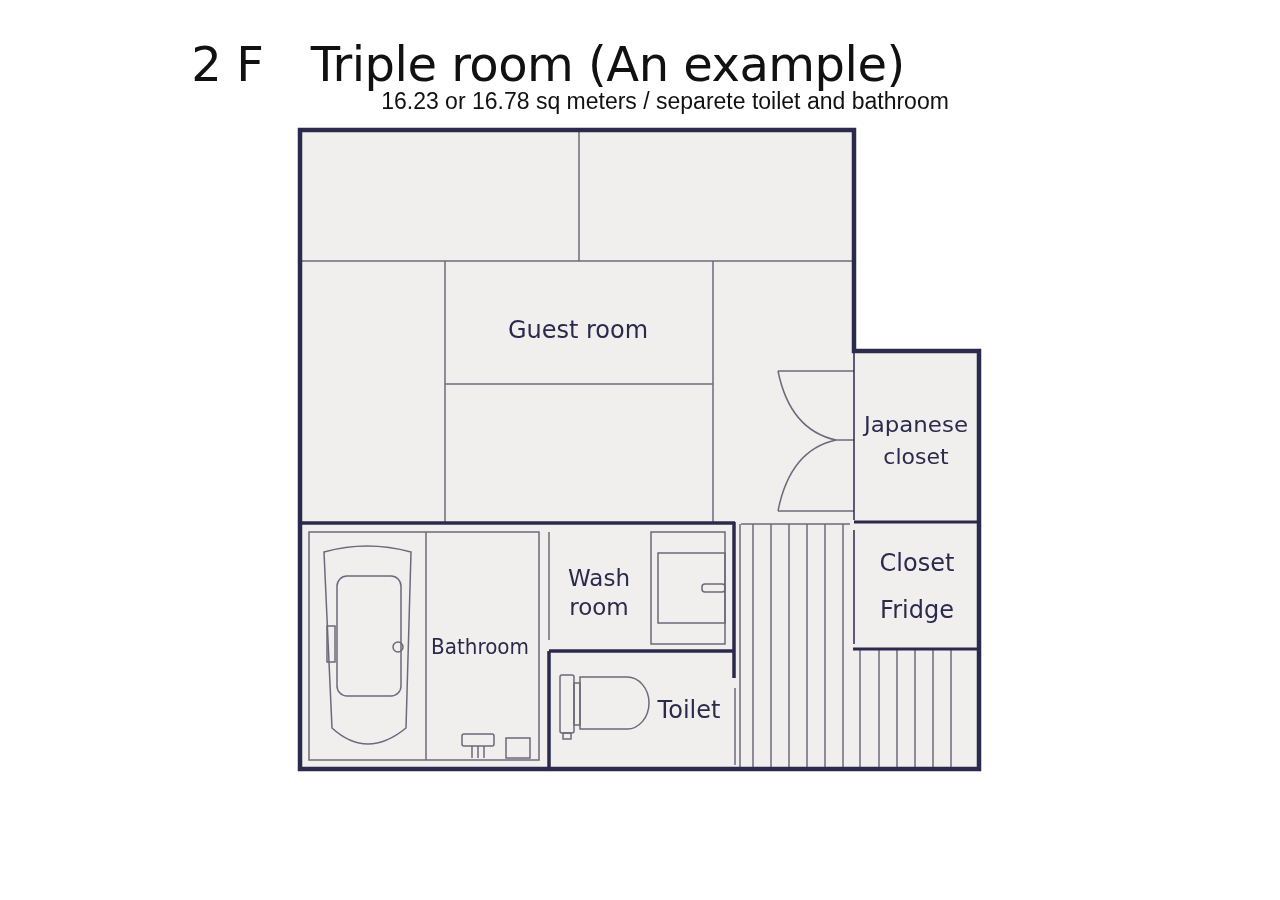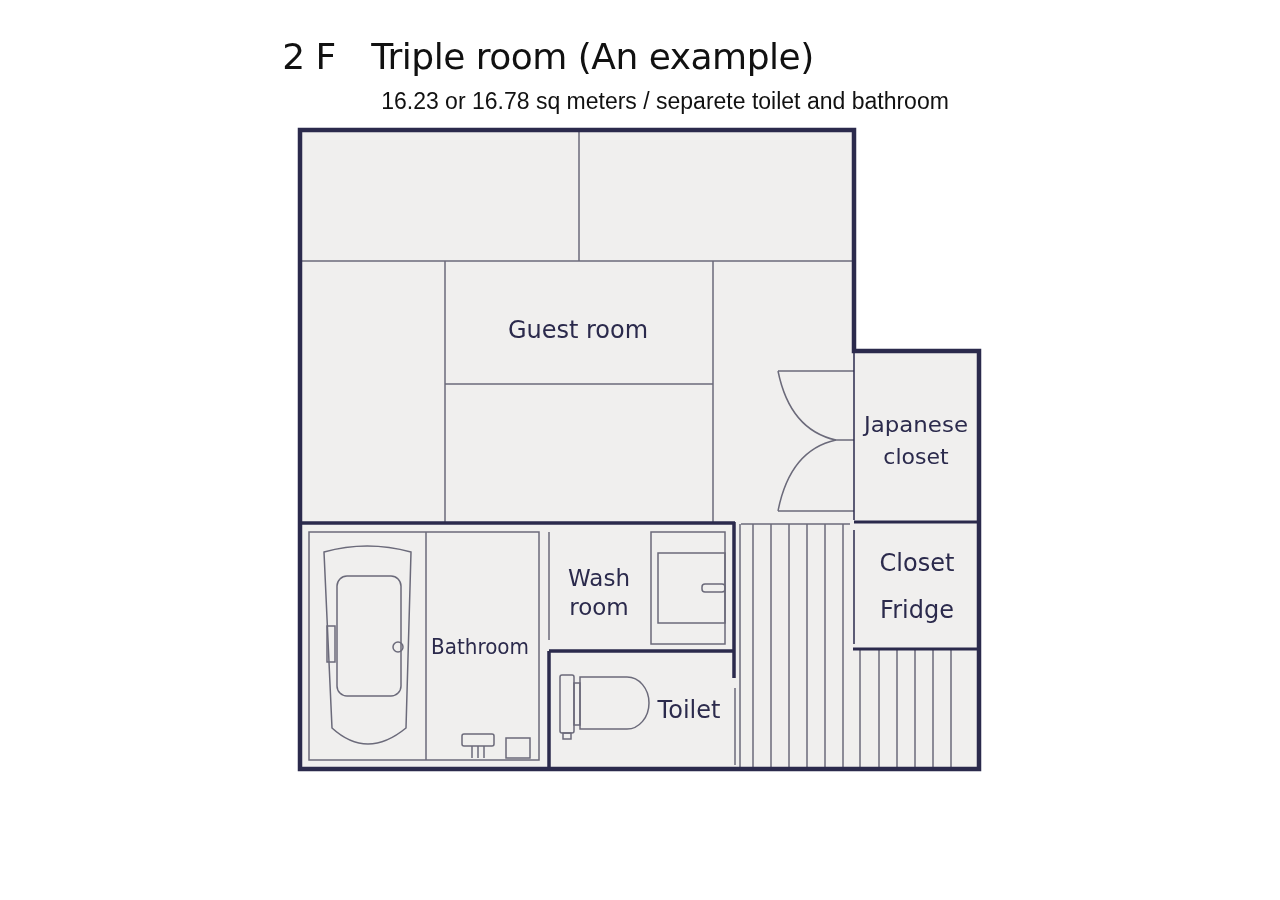--- a/index.html
+++ b/index.html
@@ -1,19 +1,19 @@
 <!DOCTYPE html>
 <html><head>
 <meta charset="utf-8">
 <style>
   html, body { margin:0; padding:0; background:#ffffff; }
   body { width:1280px; height:900px; position:relative; overflow:hidden; }
   .title {
     position:absolute; left:0; width:1096px; top:36px; text-align:center;
-    font-family:"DejaVu Sans", sans-serif; font-size:36px; color:#111;
+    font-family:"DejaVu Sans", sans-serif; font-size:48px; color:#111;
     letter-spacing:-0.5px;
   }
   .subtitle {
     position:absolute; left:0; width:1330px; top:88px; text-align:center;
     font-family:"Liberation Sans", sans-serif; font-size:23px; color:#111;
   }
   svg { position:absolute; left:0; top:0; }
   .lbl { font-family:"DejaVu Sans", sans-serif; fill:#2b2a4c; }
 </style>
 </head>

